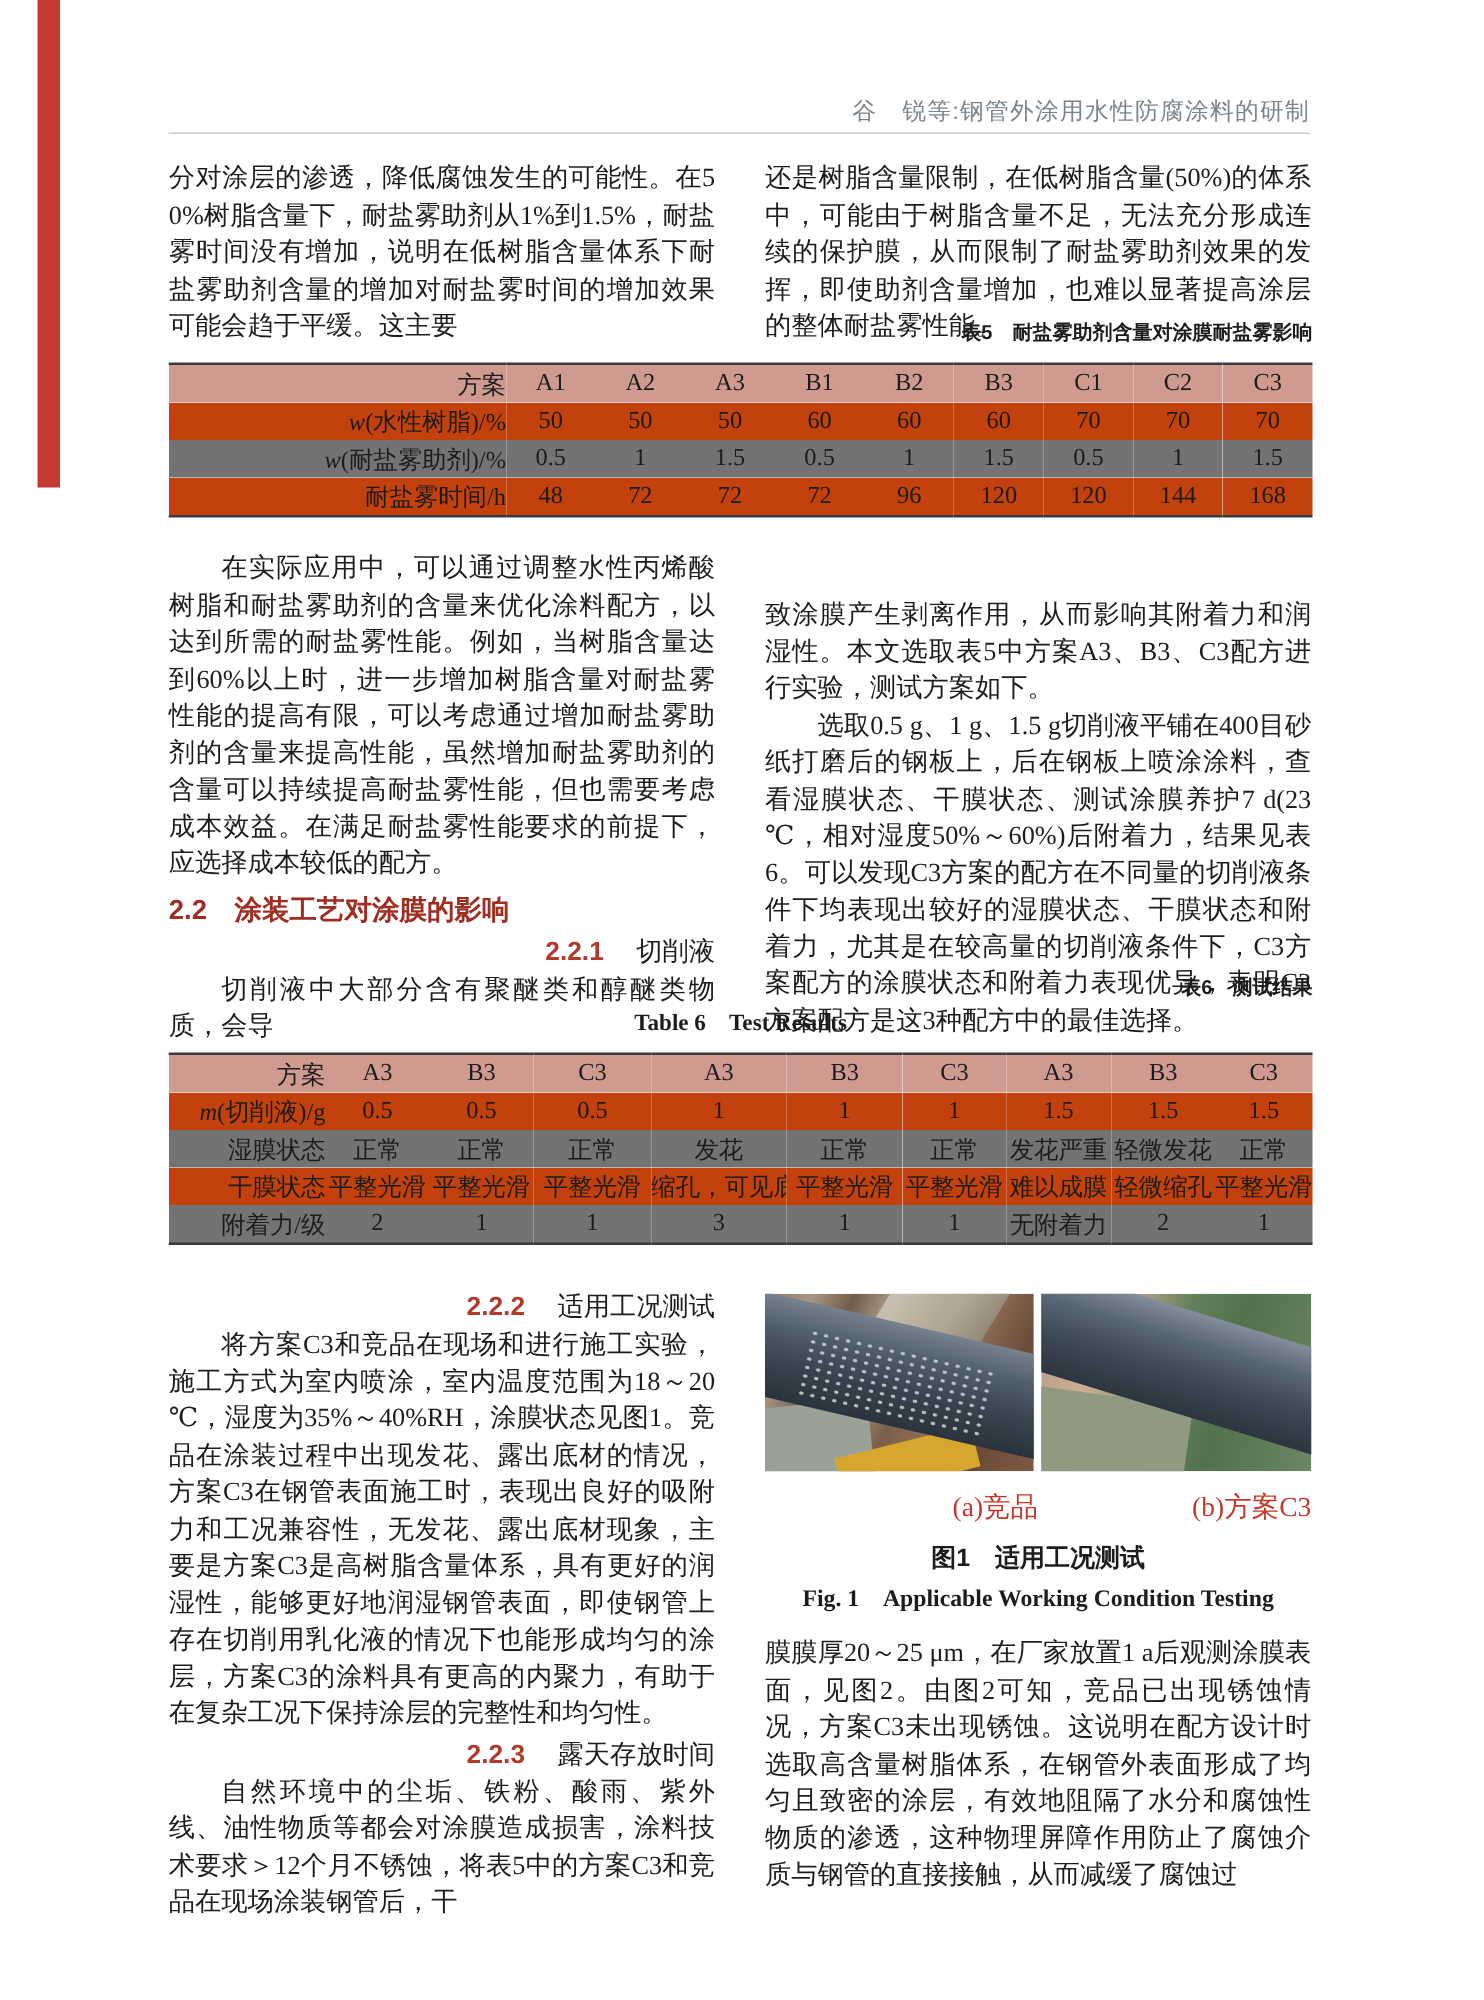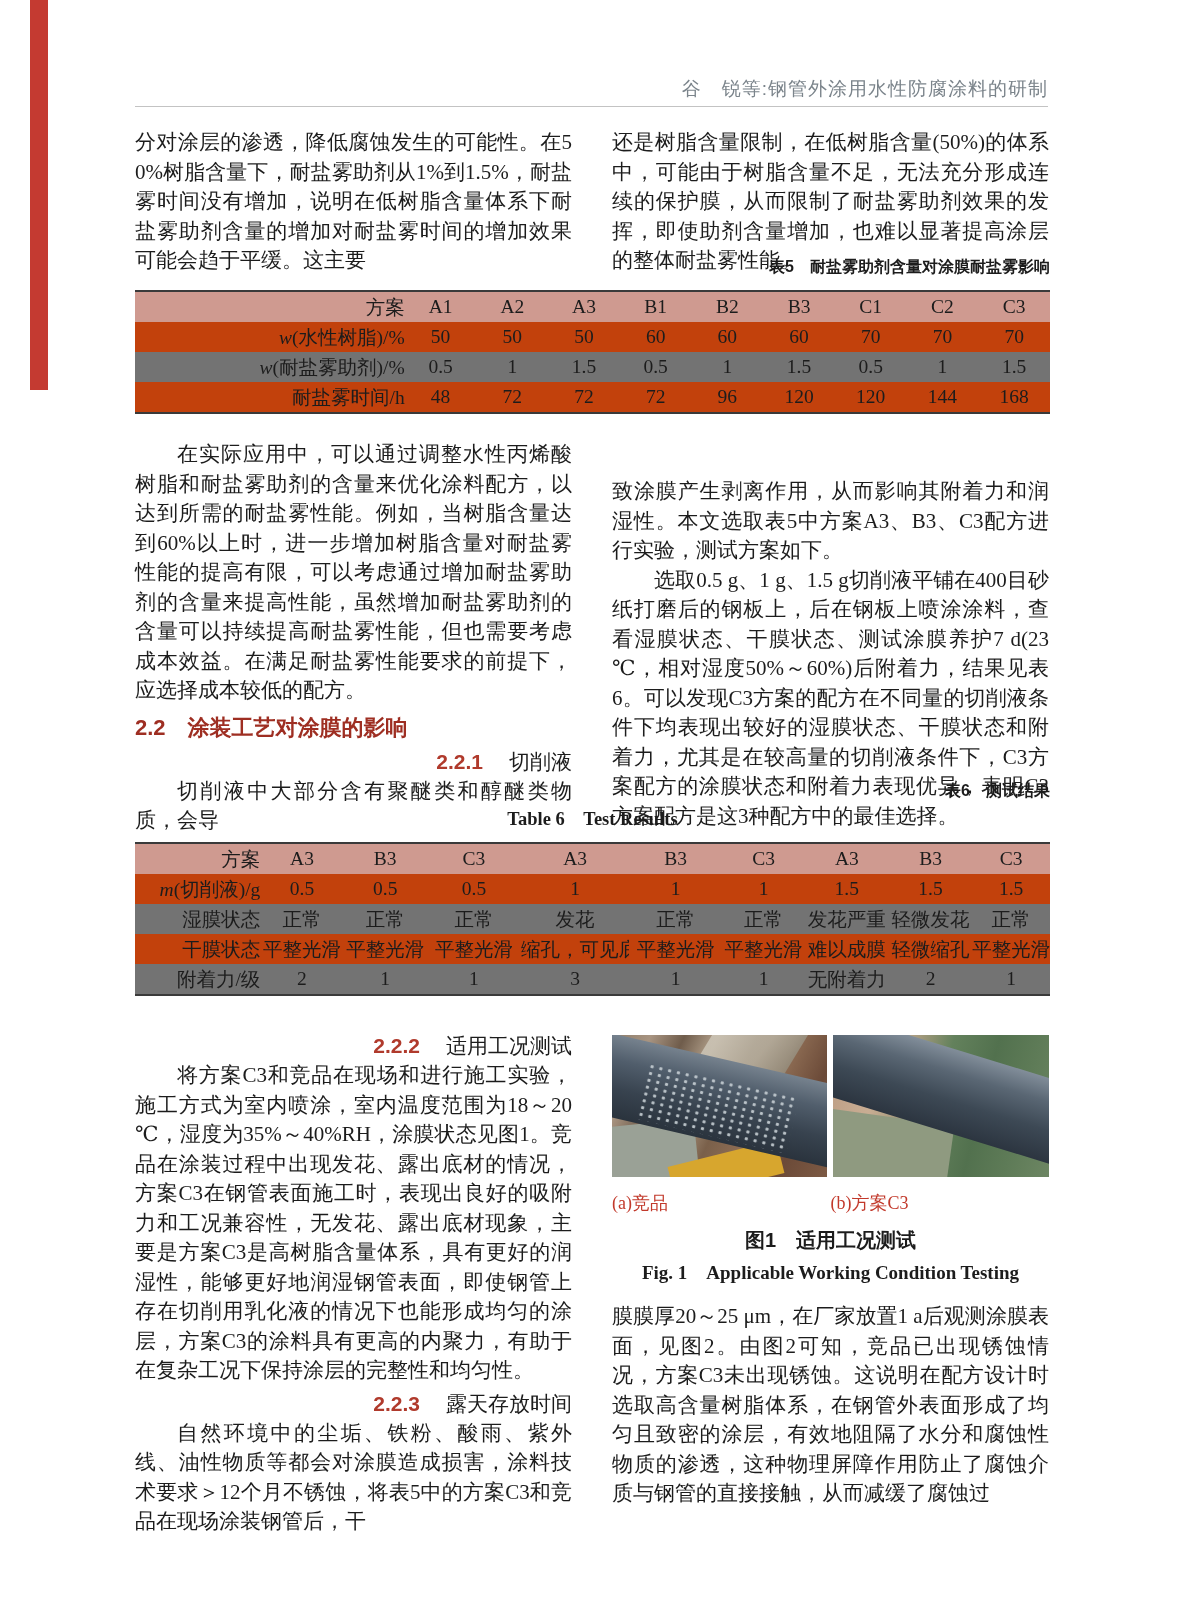--- a/index.html
+++ b/index.html
@@ -49,21 +49,21 @@
   .pa-gray{position:absolute;left:-10px;bottom:-8px;width:95px;height:62px;background:#9aa196;transform:rotate(-6deg);}
   .pa-yellow{position:absolute;left:58px;bottom:-10px;width:112px;height:34px;background:#d7a62e;transform:rotate(-14deg);}
   .pipe{position:absolute;left:-25px;width:130%;height:82px;border-radius:4px;}
   .pipe-a{top:26px;transform:rotate(13deg);background:linear-gradient(to bottom,#76828e 0%,#515e6c 30%,#38434f 65%,#2a333d 100%);}
   .pa-speckle{position:absolute;left:28px;top:44px;width:155px;height:58px;transform:rotate(13deg);
       background-image:radial-gradient(#c7cfd4 1.5px,transparent 2.1px);background-size:9px 7px;opacity:.9;}
   .pb-bg{position:absolute;inset:0;background:linear-gradient(105deg,#bb9c83 0%,#c9ad93 22%,#a59a7d 34%,#63815c 48%,#52714e 66%,#5e7b57 82%,#6d8663 100%);}
   .pb-block{position:absolute;left:-8px;bottom:-12px;width:125px;height:72px;background:#8f9a80;transform:rotate(8deg);}
   .pipe-b{top:14px;transform:rotate(17deg);background:linear-gradient(to bottom,#828e9a 0%,#5a6774 28%,#3d4955 62%,#2c3540 100%);}
   .caps{display:flex;margin-top:14px;}
-  .cap{flex:1;text-align:left;color:#c2392b;font-size:18px;}
+  .cap{flex:1;text-align:right;color:#c2392b;font-size:22px;}
   .fig-cn{text-align:center;font-family:"Liberation Sans","DejaVu Sans",sans-serif;font-weight:bold;font-size:20px;margin-top:12px;}
   .fig-en{text-align:center;font-weight:bold;font-size:19px;margin-top:6px;}
   .fig-para{margin-top:16px;}
 
   .footer{position:absolute;top:1496px;right:142px;display:flex;align-items:center;gap:10px;color:#3d5877;}
   .f-text{text-align:right;}
   .f-cn{font-family:"Liberation Sans","DejaVu Sans",sans-serif;font-weight:bold;font-size:21px;letter-spacing:2px;line-height:24px;}
   .f-en{font-family:"Liberation Serif","DejaVu Serif",serif;font-weight:bold;font-size:12px;margin-top:3px;}
   .f-bar{width:3px;height:46px;background:#3d5877;}
   .f-num{font-size:25px;margin-top:8px;}

